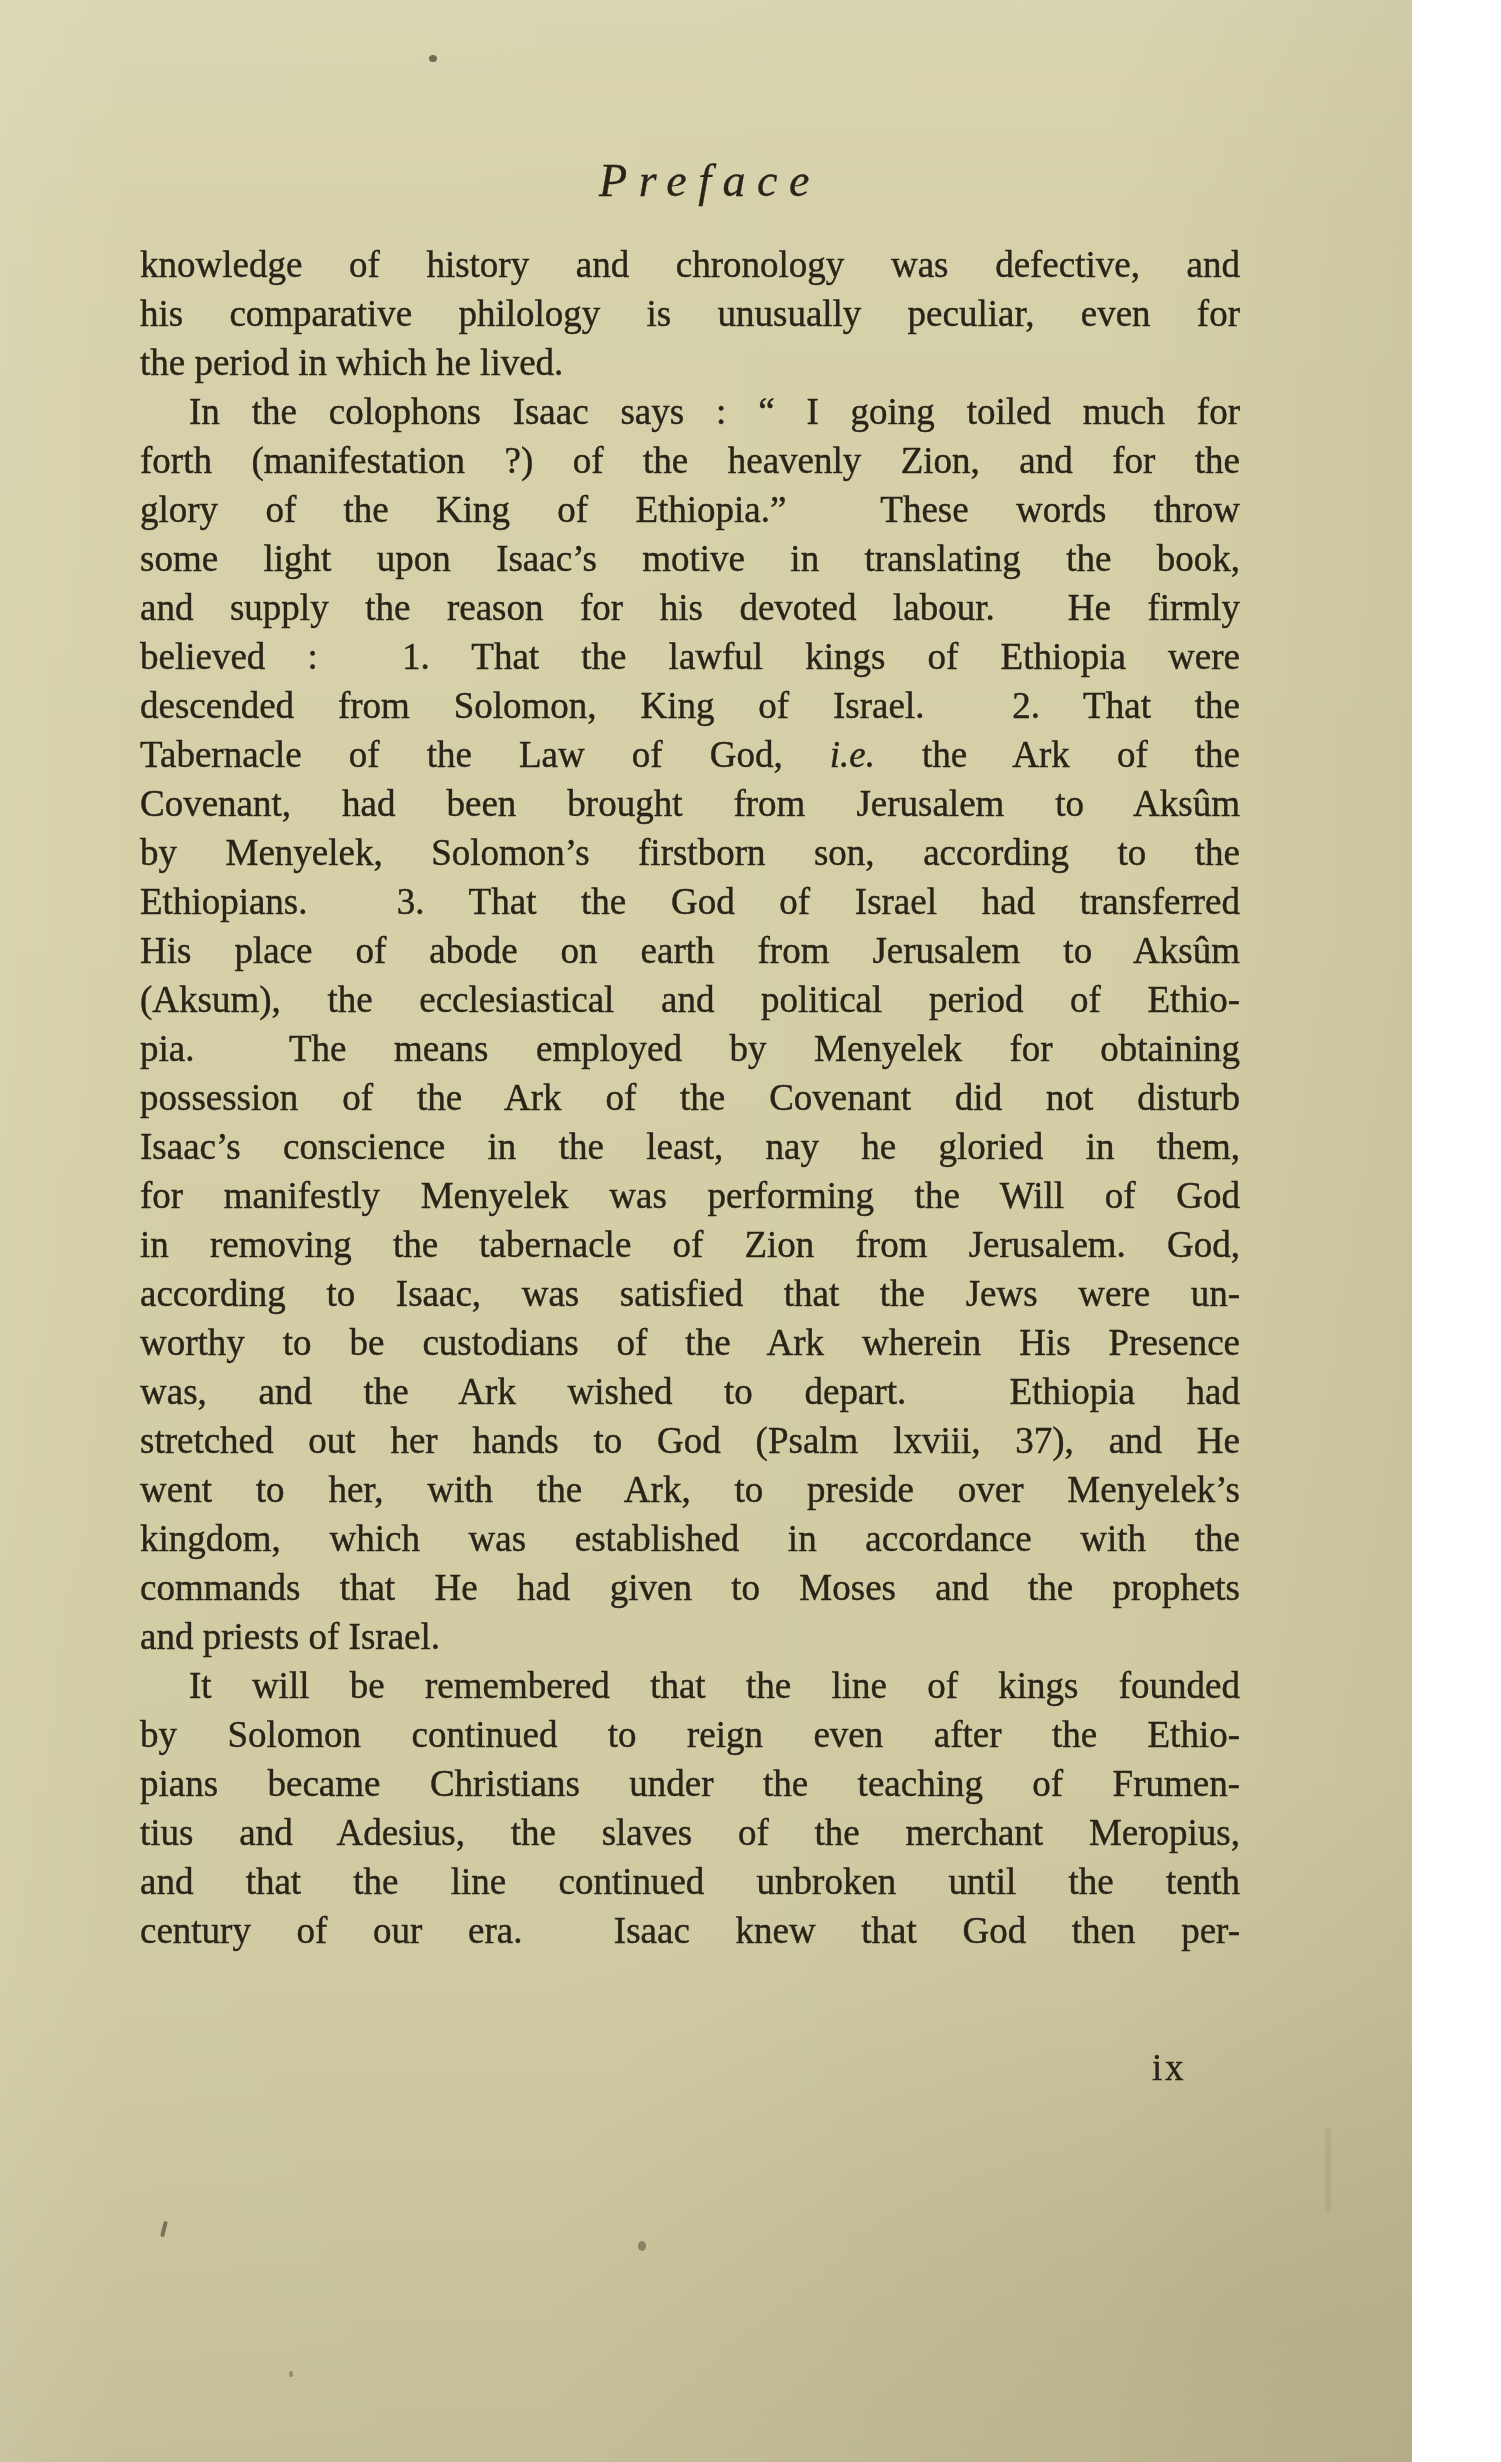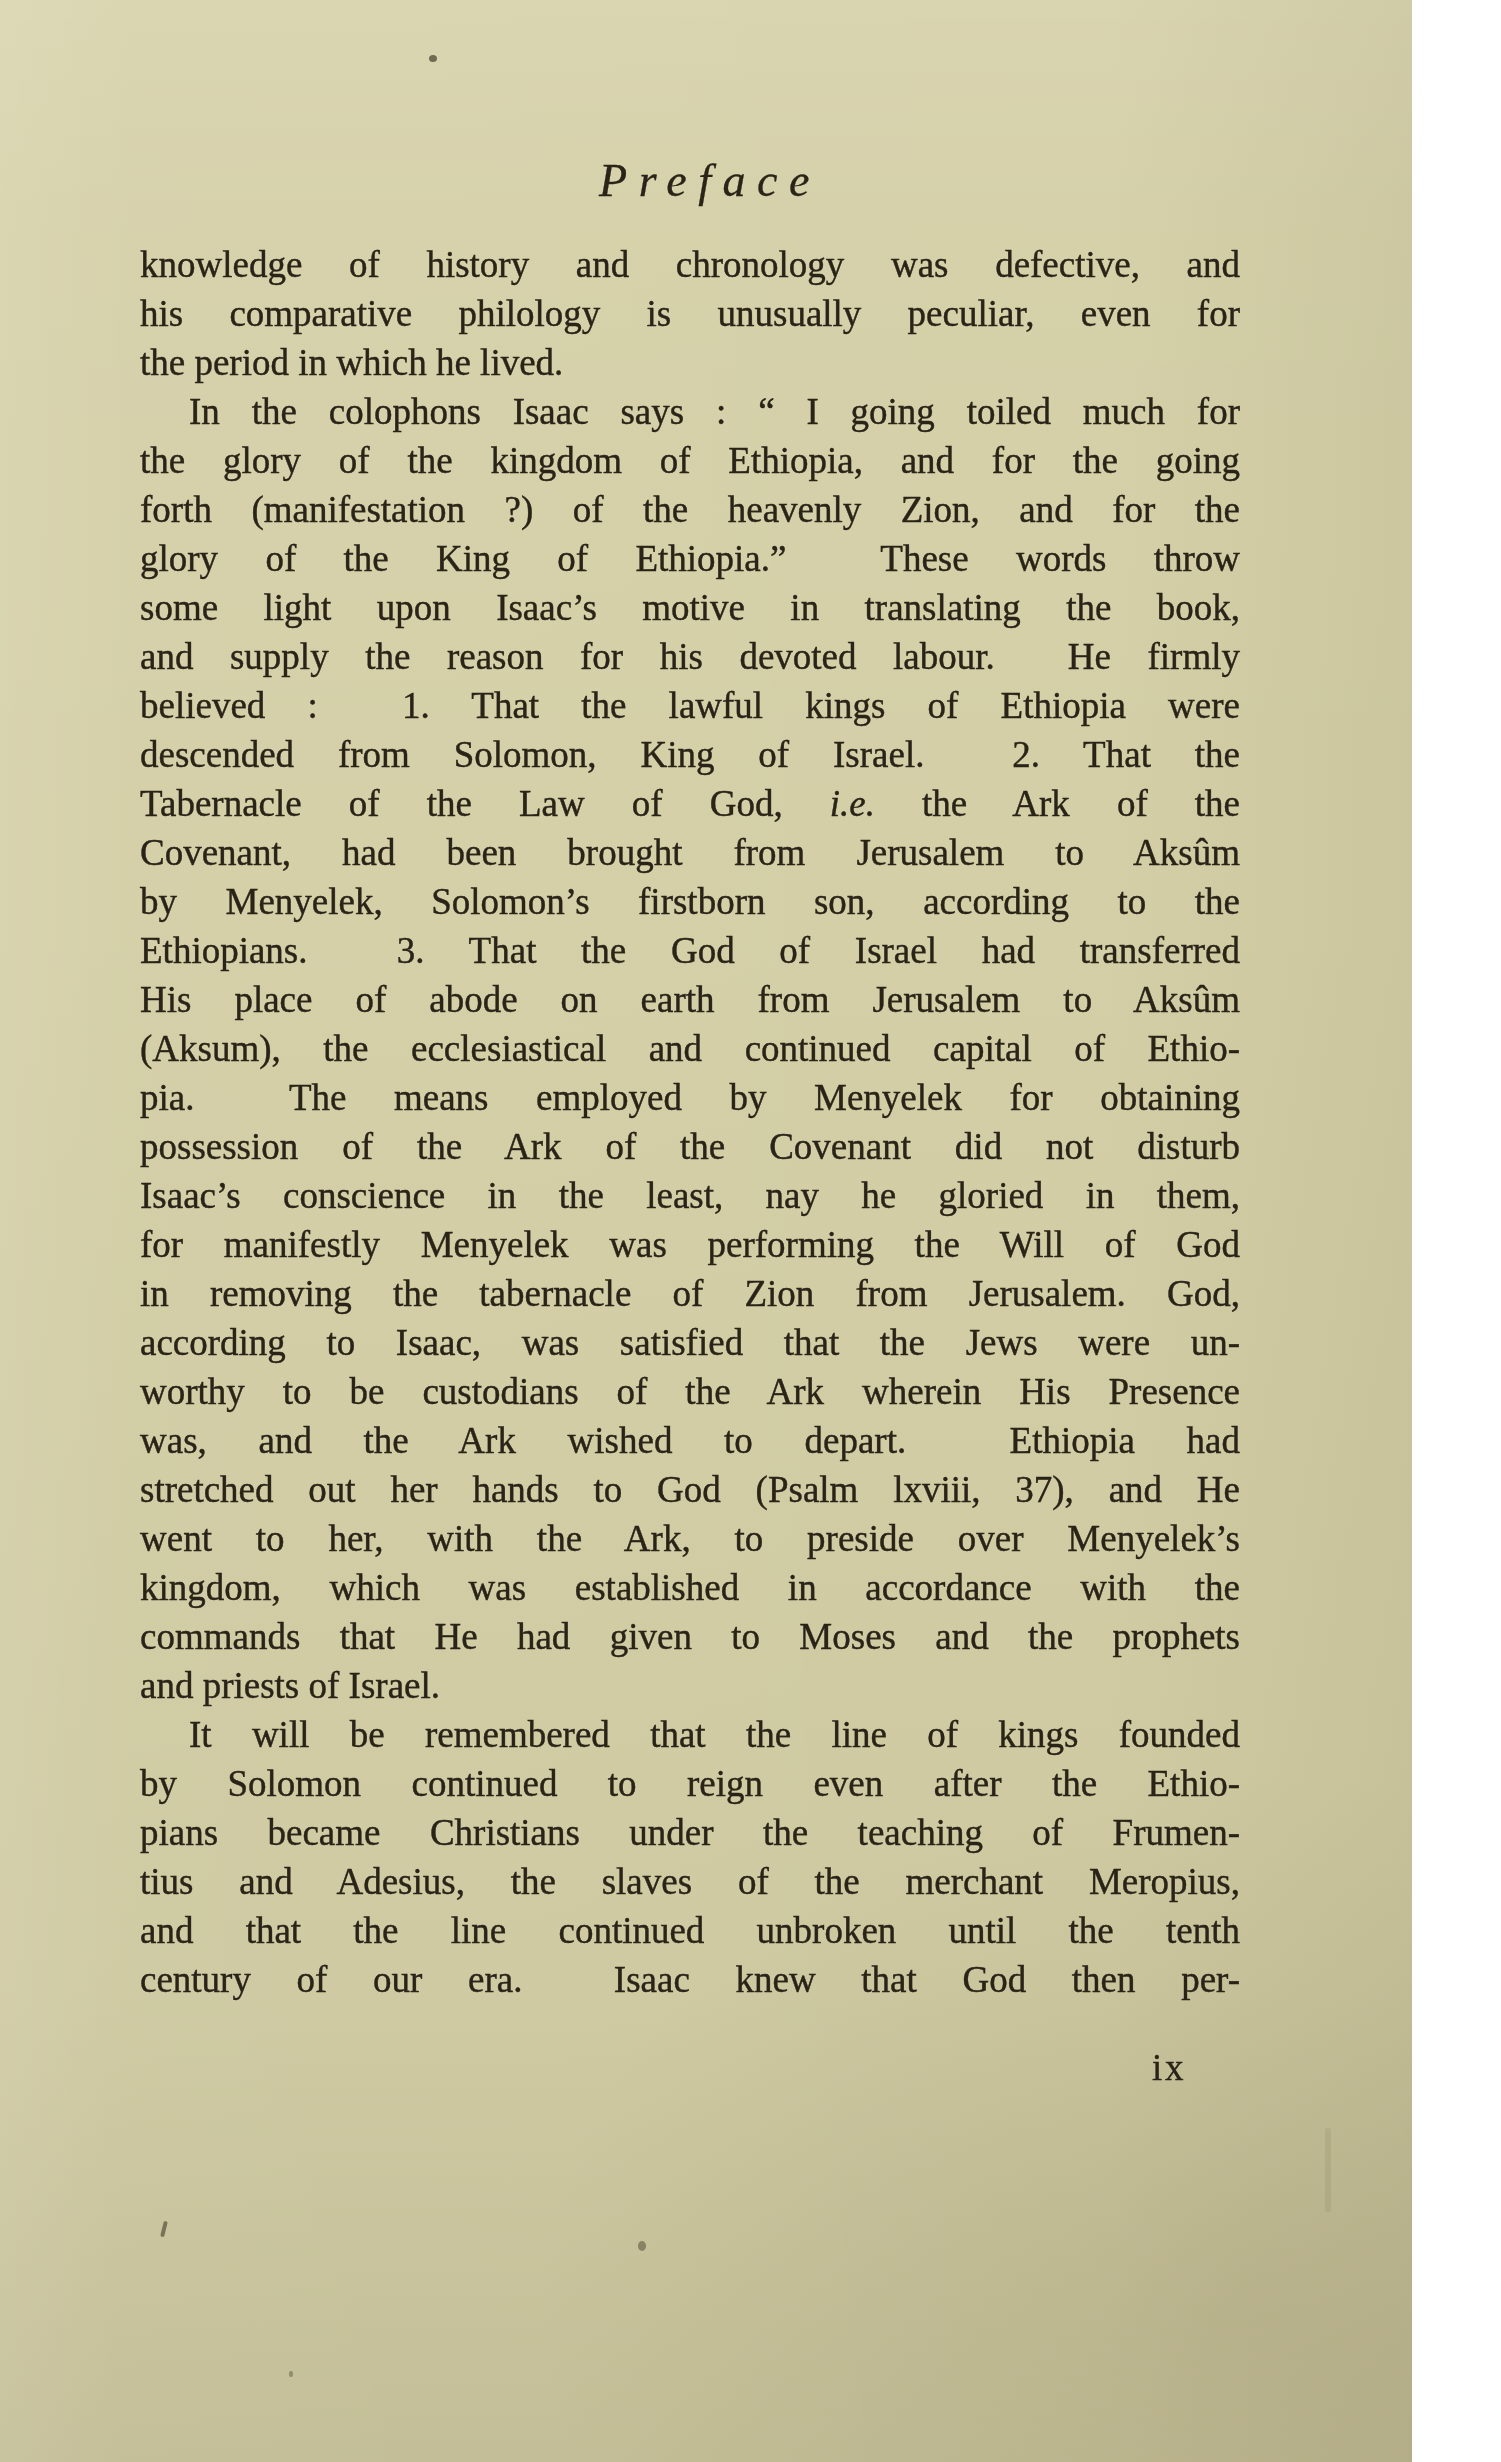--- a/index.html
+++ b/index.html
@@ -50,33 +50,32 @@
   <div class="scan-bg"></div>
 
   <h1 class="title">Preface</h1>
 
   <div class="textblock">
 
   <div class="line">knowledge of history and chronology was defective, and</div>
       <div class="line">his comparative philology is unusually peculiar, even for</div>
       <div class="line end">the period in which he lived.</div>
       <div class="line indent">In the colophons Isaac says : “ I going toiled much for</div>
-      <div class="line">the glory of the kingdom of Ethiopia, and for the going</div>
       <div class="line">forth (manifestation ?) of the heavenly Zion, and for the</div>
       <div class="line">glory of the King of Ethiopia.”&nbsp; These words throw</div>
       <div class="line">some light upon Isaac’s motive in translating the book,</div>
       <div class="line">and supply the reason for his devoted labour.&nbsp; He firmly</div>
       <div class="line">believed :&nbsp; 1. That the lawful kings of Ethiopia were</div>
       <div class="line">descended from Solomon, King of Israel.&nbsp; 2. That the</div>
       <div class="line">Tabernacle of the Law of God, <i>i.e.</i> the Ark of the</div>
       <div class="line">Covenant, had been brought from Jerusalem to Aksûm</div>
       <div class="line">by Menyelek, Solomon’s firstborn son, according to the</div>
       <div class="line">Ethiopians.&nbsp; 3. That the God of Israel had transferred</div>
       <div class="line">His place of abode on earth from Jerusalem to Aksûm</div>
-      <div class="line">(Aksum), the ecclesiastical and continued capital of Ethio-</div>
+      <div class="line">(Aksum), the ecclesiastical and political period of Ethio-</div>
       <div class="line">pia.&nbsp; The means employed by Menyelek for obtaining</div>
       <div class="line">possession of the Ark of the Covenant did not disturb</div>
       <div class="line">Isaac’s conscience in the least, nay he gloried in them,</div>
       <div class="line">for manifestly Menyelek was performing the Will of God</div>
       <div class="line">in removing the tabernacle of Zion from Jerusalem. God,</div>
       <div class="line">according to Isaac, was satisfied that the Jews were un-</div>
       <div class="line">worthy to be custodians of the Ark wherein His Presence</div>
       <div class="line">was, and the Ark wished to depart.&nbsp; Ethiopia had</div>
       <div class="line">stretched out her hands to God (Psalm lxviii, 37), and He</div>
       <div class="line">went to her, with the Ark, to preside over Menyelek’s</div>

